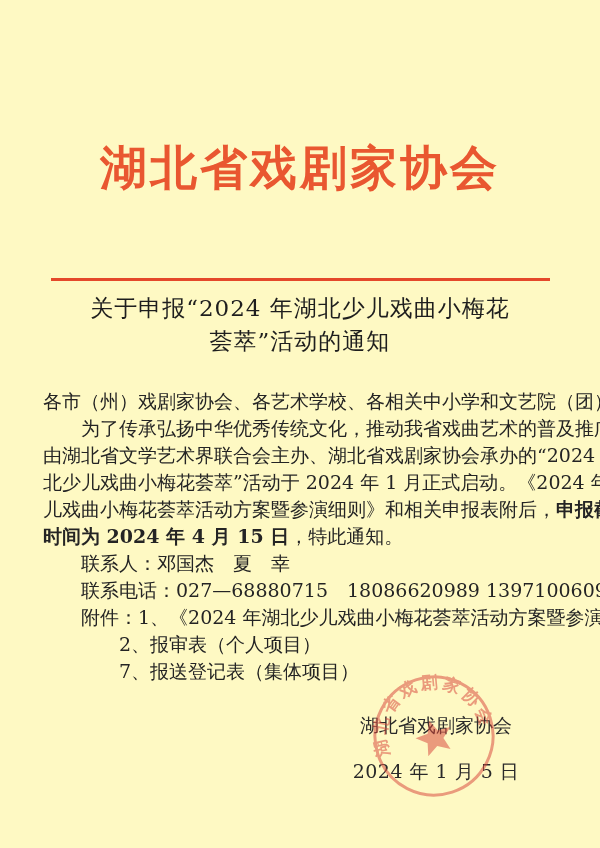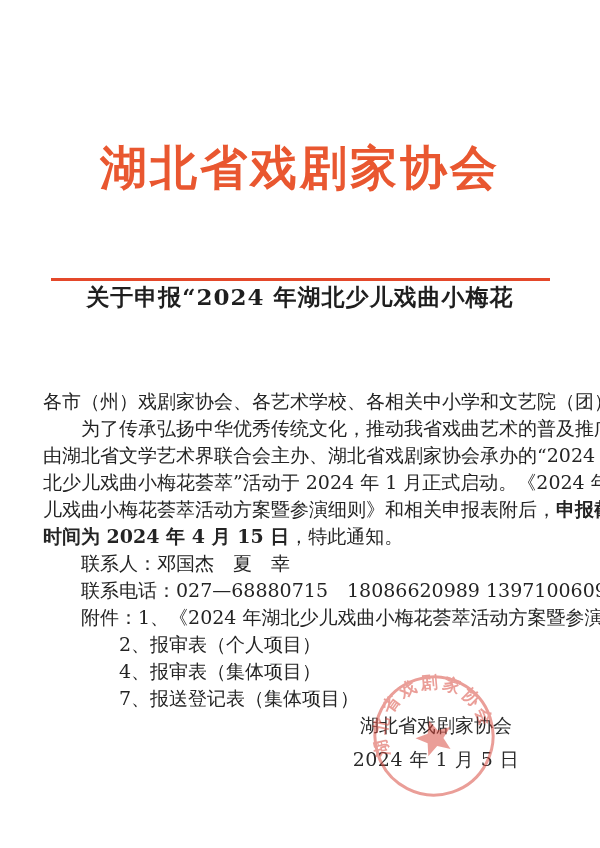--- a/index.html
+++ b/index.html
@@ -4,21 +4,21 @@
 <style>
   html,body{margin:0;padding:0;}
   body{
     background:#e9e9e9;
     font-family:"DejaVu Serif","Liberation Serif",serif;
   }
   .page{
     position:relative;
     width:600px;height:848px;
     margin:0 auto;
-    background:#ffffff;
+    background:#fef9c3;
     overflow:hidden;
     color:#262626;
   }
   .org-header{
     position:absolute;
     top:138px;left:0;right:0;
     text-align:center;
     font-size:47px;
     line-height:60px;
     font-weight:bold;
@@ -27,25 +27,25 @@
     white-space:nowrap;
   }
   .divider{
     position:absolute;
     top:278px;left:51px;
     width:499px;height:3px;
     background:#e4482a;
   }
   .notice-title{
     position:absolute;
-    top:280px;left:0;right:0;
+    top:292px;left:0;right:0;
     text-align:center;
     font-size:23px;
     line-height:33px;
-    font-weight:bold;
+    font-weight:normal;
     letter-spacing:1px;
     color:#1e1e1e;
   }
   .notice-body{
     position:absolute;
     top:388px;left:43px;right:40px;
     font-size:19px;
     line-height:27px;
     color:#242424;
   }
@@ -53,21 +53,21 @@
   .bline .b{font-weight:bold;}
   .signature{
     position:absolute;
     top:712px;left:336px;
     width:200px;
     text-align:center;
     font-size:19px;
     line-height:26px;
     color:#2a2a2a;
   }
-  .signature .date{margin-top:8px;letter-spacing:0.5px;}
+  .signature .date{margin-top:20px;letter-spacing:0.5px;}
   .seal{
     position:absolute;
     top:672px;left:370px;
     width:128px;height:128px;
     opacity:0.52;
     transform:rotate(-18deg);
     pointer-events:none;
   }
   .seal svg{width:100%;height:100%;}
 </style>
@@ -75,34 +75,34 @@
 <body>
 
 <div class="page">
 
   <div class="org-header">湖北省戏剧家协会</div>
 
   <div class="divider"></div>
 
   <div class="notice-title">
     <div>关于申报“2024 年湖北少儿戏曲小梅花</div>
+    <div>荟萃”活动的通知</div>
   </div>
 
   <div class="notice-body">
       <div class="bline"><span>各市（州）戏剧家协会、各艺术学校、各相关中小学和文艺院（团）：</span></div>
       <div class="bline"><span>　　为了传承弘扬中华优秀传统文化，推动我省戏曲艺术的普及推广，</span></div>
       <div class="bline"><span>由湖北省文学艺术界联合会主办、湖北省戏剧家协会承办的“2024 年湖</span></div>
       <div class="bline"><span>北少儿戏曲小梅花荟萃”活动于 2024 年 1 月正式启动。《2024 年湖北少</span></div>
       <div class="bline"><span>儿戏曲小梅花荟萃活动方案暨参演细则》和相关申报表附后，</span><span class="b">申报截止</span></div>
       <div class="bline"><span class="b">时间为 2024 年 4 月 15 日</span><span>，特此通知。</span></div>
       <div class="bline"><span>　　联系人：邓国杰　夏　幸</span></div>
       <div class="bline"><span>　　联系电话：027—68880715　18086620989 13971006092</span></div>
       <div class="bline"><span>　　附件：1、《2024 年湖北少儿戏曲小梅花荟萃活动方案暨参演细则》</span></div>
       <div class="bline"><span>　　　　2、报审表（个人项目）</span></div>
-      <div class="bline"><span>　　　　4、报审表（集体项目）</span></div>
       <div class="bline"><span>　　　　7、报送登记表（集体项目）</span></div>
     </div>
 
   <div class="signature">
     <div>湖北省戏剧家协会</div>
     <div class="date">2024 年 1 月 5 日</div>
   </div>
 
   <div class="seal">
     <svg viewBox="0 0 128 128" xmlns="http://www.w3.org/2000/svg">

